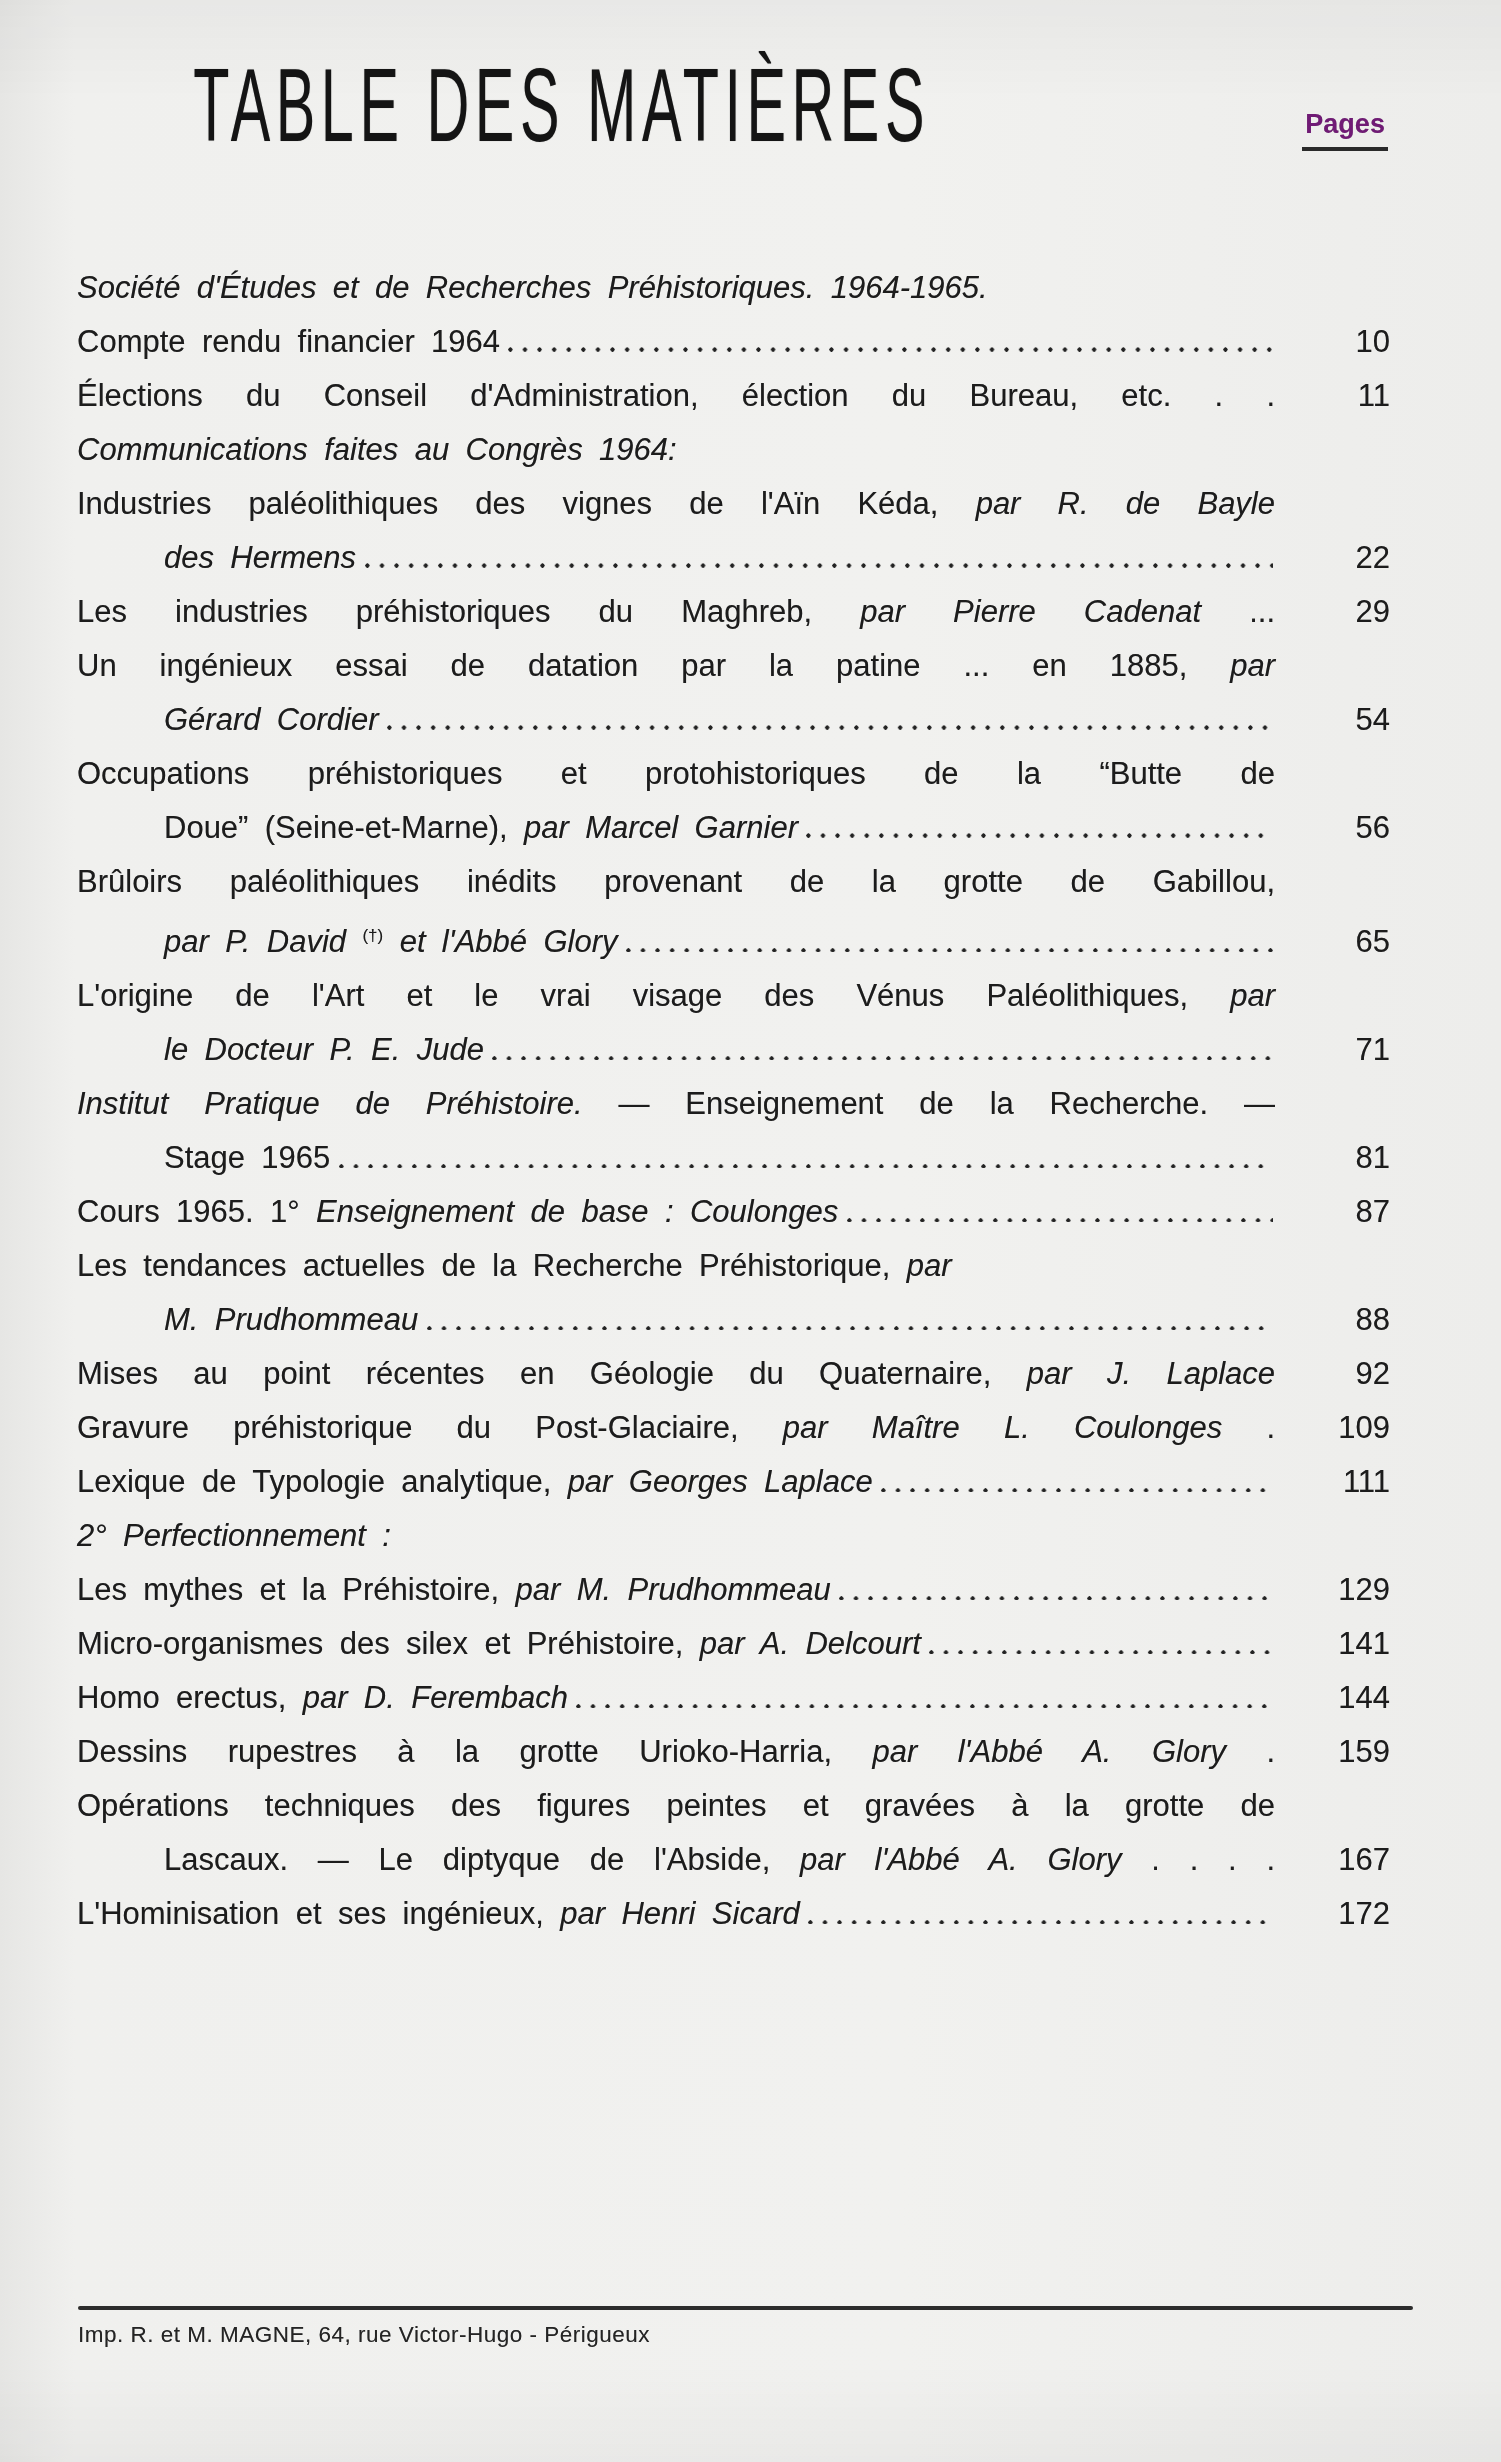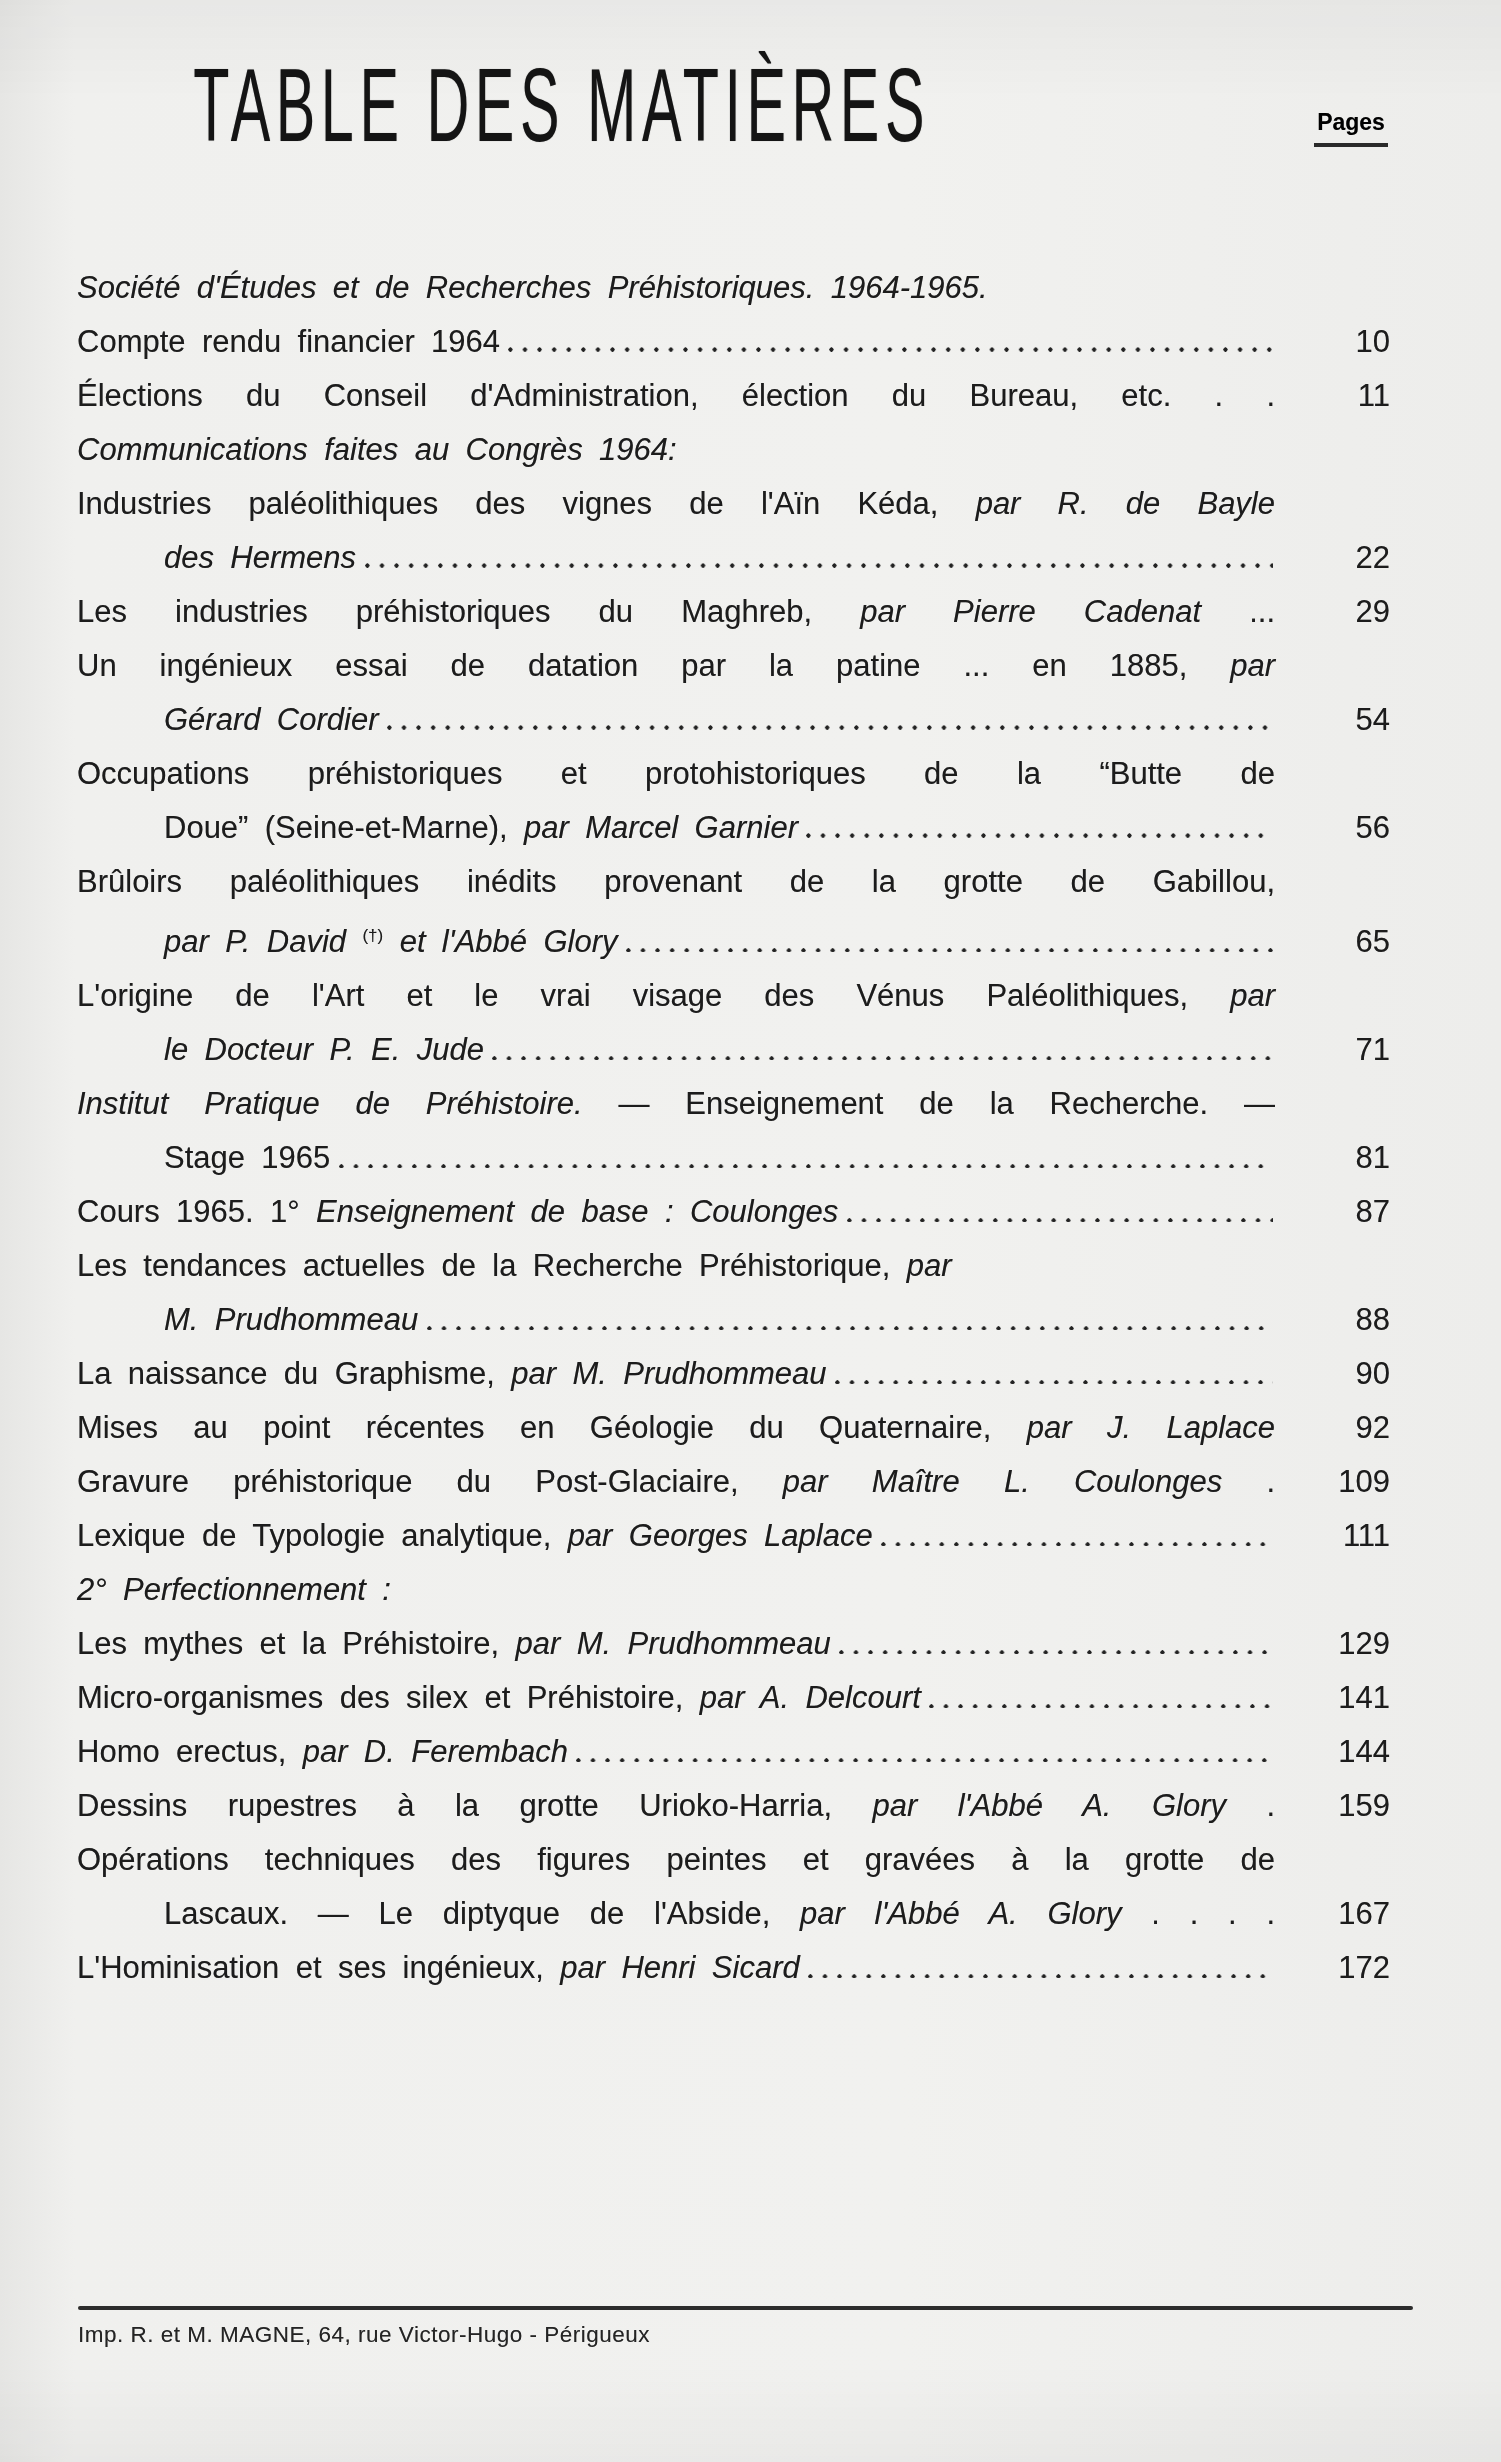--- a/index.html
+++ b/index.html
@@ -17,21 +17,21 @@
   }
   .page-title{
     display:inline-block;
     font-size:78px;font-weight:400;letter-spacing:7.3px;
     color:#141414;white-space:nowrap;
     transform:scale(0.76,1.32);transform-origin:center top;
     text-shadow:0 0 1px rgba(20,20,20,0.35);
   }
   .pages-label{
     position:absolute;top:109px;right:114px;
-    font-size:23px;font-weight:700;color:#000000;
+    font-size:27px;font-weight:700;color:#701a75;
     padding:0 3.1px 7.3px 3.1px;
     border-bottom:4.2px solid #2a2a2a;
     text-shadow:0 0 0.5px rgba(0,0,0,0.3);
   }
   .content{
     position:absolute;top:261px;left:77px;right:112px;
   }
   .row{
     display:flex;align-items:baseline;
     line-height:54px;font-size:31px;
@@ -160,25 +160,20 @@
     </div>
     <div class="row">
       <span class="t"><span>Les tendances actuelles de la Recherche Préhistorique, </span><span class="it">par</span></span>
       <span class="pg"></span>
     </div>
     <div class="row indent has-leader">
       <span class="t"><span class="it">M. Prudhommeau</span></span>
       <span class="leader"></span>
       <span class="pg">88</span>
     </div>
-    <div class="row has-leader">
-      <span class="t"><span>La naissance du Graphisme, </span><span class="it">par M. Prudhommeau</span></span>
-      <span class="leader"></span>
-      <span class="pg">90</span>
-    </div>
     <div class="row fill">
       <span class="t"><span>Mises au point récentes en Géologie du Quaternaire, </span><span class="it">par J. Laplace</span></span>
       <span class="pg">92</span>
     </div>
     <div class="row fill">
       <span class="t"><span>Gravure préhistorique du Post-Glaciaire, </span><span class="it">par Maître L. Coulonges</span><span> .</span></span>
       <span class="pg">109</span>
     </div>
     <div class="row has-leader">
       <span class="t"><span>Lexique de Typologie analytique, </span><span class="it">par Georges Laplace</span></span>

